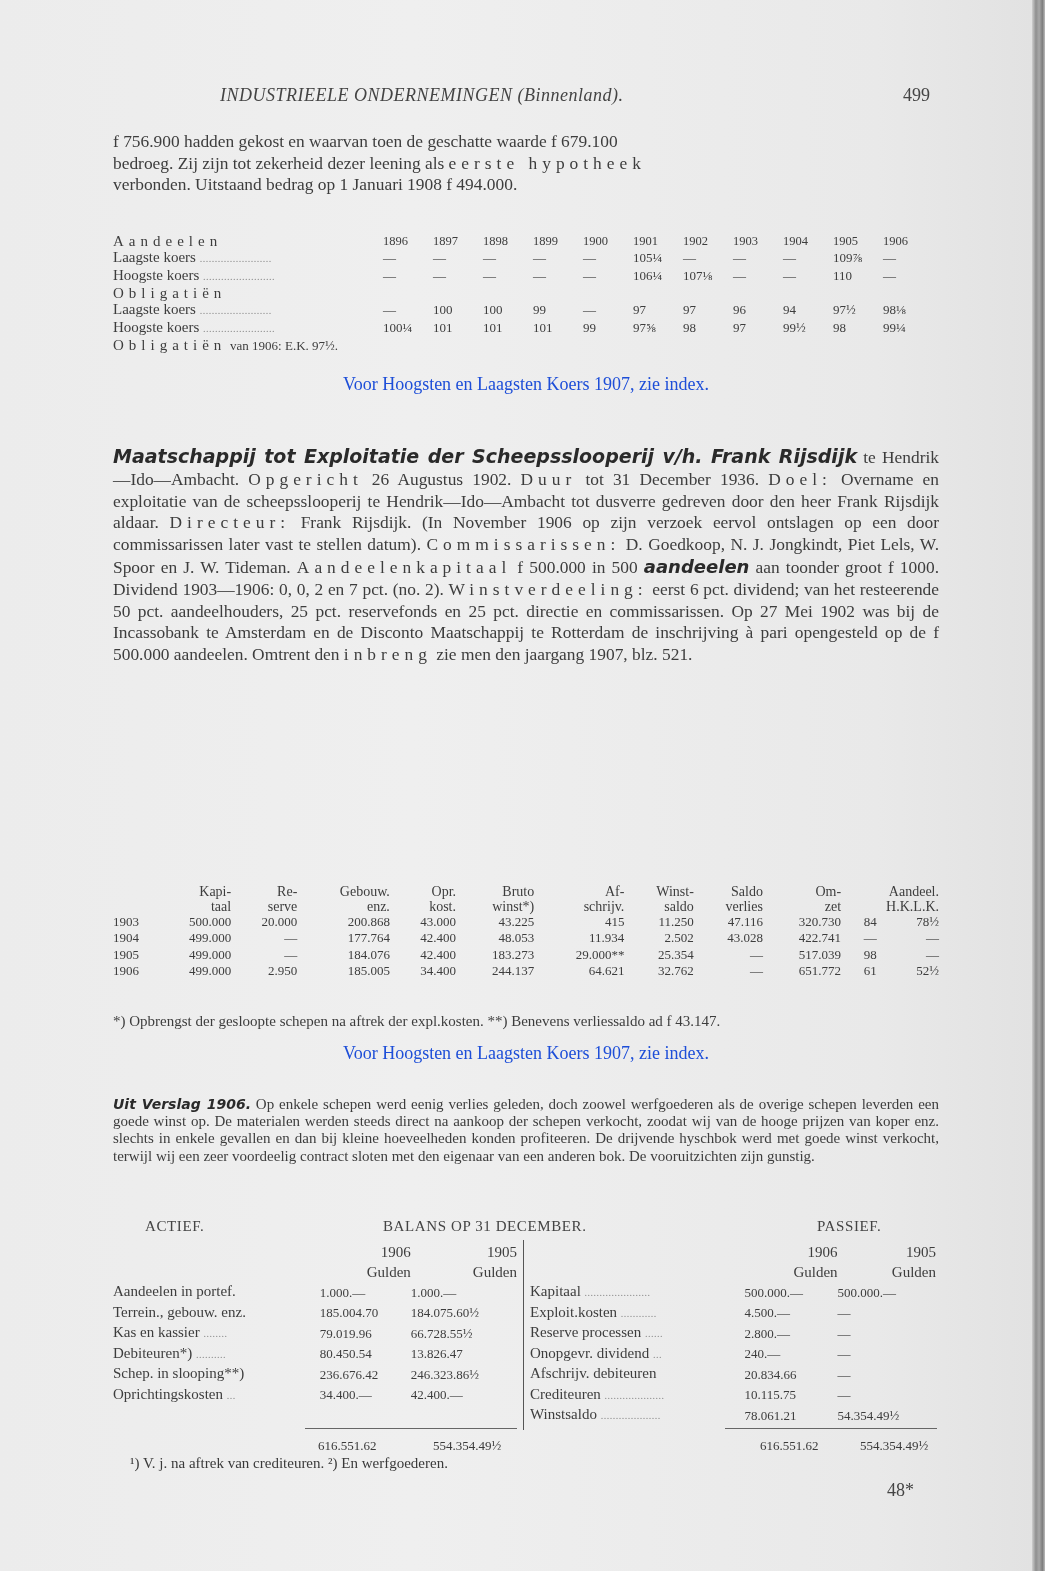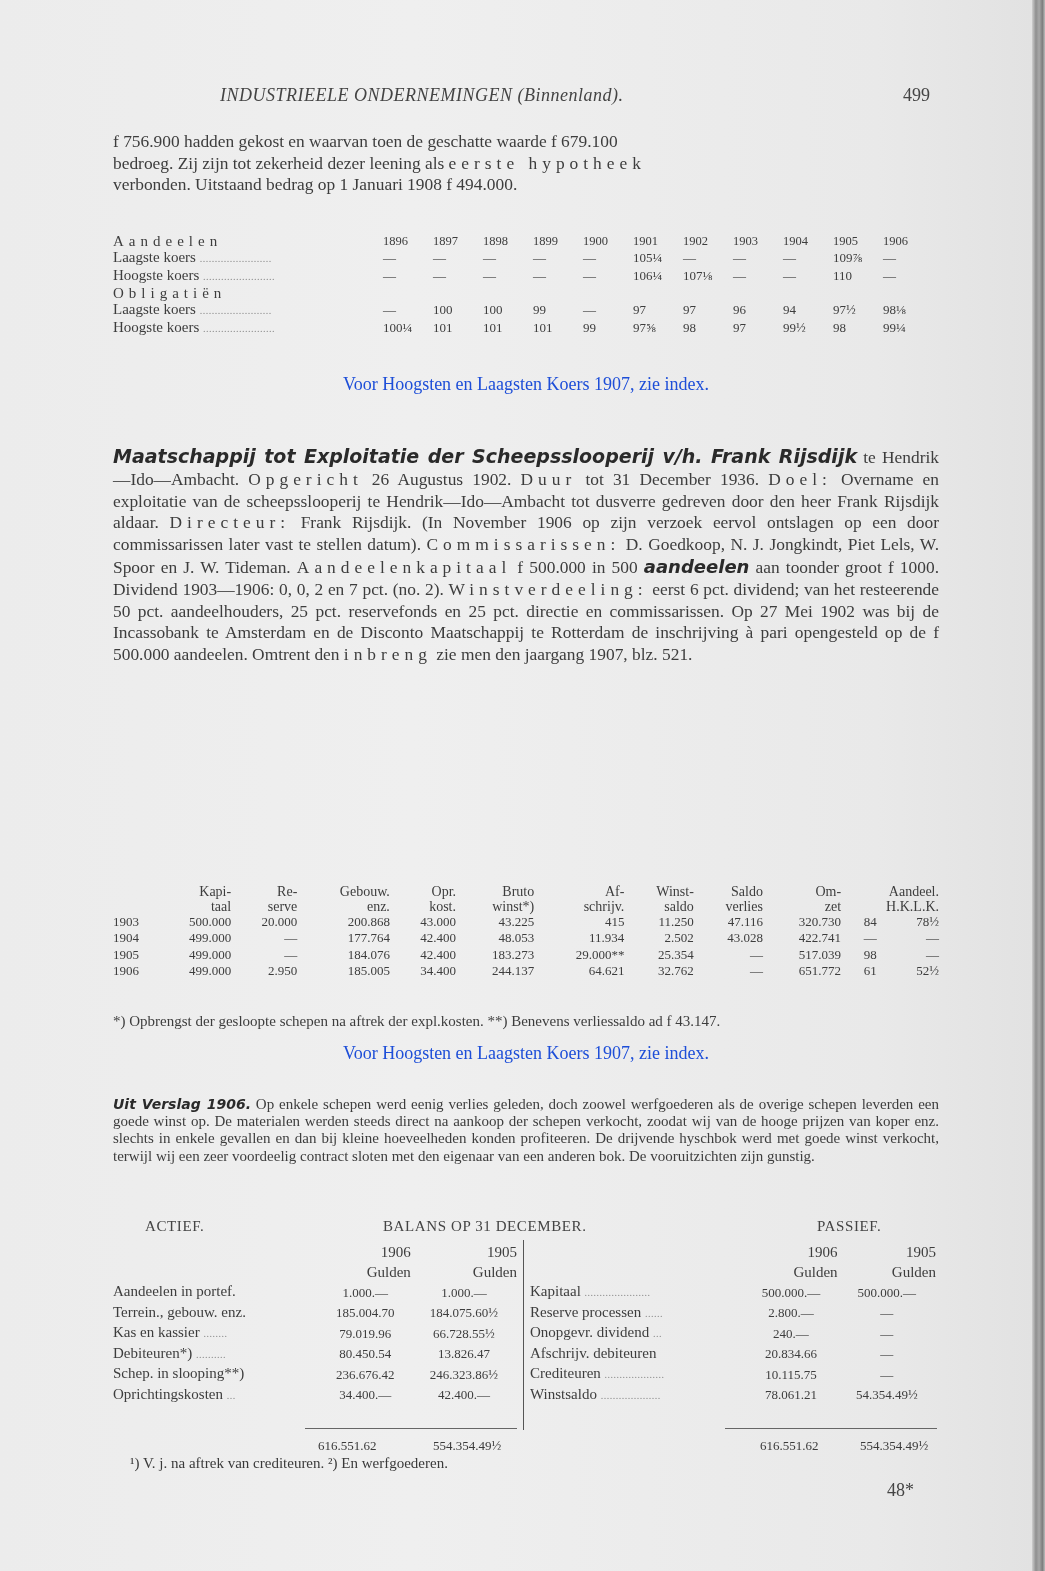--- a/index.html
+++ b/index.html
@@ -39,21 +39,21 @@
   .t1 .yr td.num { font-size:12.5px; }
   .dots { color:#888; font-size:10px; letter-spacing:0.5px; }
   .t2 { left:113px; top:884px; font-size:13px; line-height:16.4px; color:#3d3d3d; }
   .t2 td { padding:0 0; white-space:nowrap; text-align:right; }
   .t2 th { font-weight:normal; font-size:14px; line-height:15px; text-align:right; padding:0; }
   .t2 .yrc { text-align:left; width:40px; }
   .small { left:113px; width:826px; font-size:15px; line-height:17.2px; text-align:justify; color:#3d3d3d; }
   .bal-head { top:1218px; font-size:15px; letter-spacing:0.6px; color:#444; }
   .bal { font-size:15px; line-height:19.5px; color:#3d3d3d; }
   .bal td { padding:0; white-space:nowrap; }
-  .bal .n { text-align:center; font-size:13px; }
+  .bal .n { text-align:left; font-size:13px; }
   .bal .h { text-align:right; font-size:15px; }
   .vline { left:523px; top:1240px; width:1px; height:190px; background:#555; }
   .rule { height:1px; background:#666; }
 </style>
 </head>
 <body>
 
 <div class="page"></div>
 <div class="binding"></div>
 
@@ -134,20 +134,23 @@
     <td class="num">101</td>
     <td class="num">101</td>
     <td class="num">99</td>
     <td class="num">97⅝</td>
     <td class="num">98</td>
     <td class="num">97</td>
     <td class="num">99½</td>
     <td class="num">98</td>
     <td class="num">99¼</td>
   </tr>
+  <tr>
+    <td colspan="12" style="font-size:15px;"><span class="sp">Obligatiën</span> <span style="font-size:13px;">van 1906: E.K. 97½.</span></td>
+  </tr>
 </tbody>
   </table>
 
 <div class="abs center-line" style="top:374px;">Voor Hoogsten en Laagsten Koers 1907, zie index.</div>
 
 <div class="abs text" style="top:446px; line-height:21.8px;">
   <p><span class="bold-sans" style="font-size:19px;">Maatschappij tot Exploitatie der Scheepsslooperij v/h. Frank Rijsdijk</span><span> te Hendrik—Ido—Ambacht. </span><span class="sp">Opgericht</span><span> 26 Augustus 1902. </span><span class="sp">Duur</span><span> tot 31 December 1936. </span><span class="sp">Doel:</span><span> Overname en exploitatie van de scheepsslooperij te Hendrik—Ido—Ambacht tot dusverre gedreven door den heer Frank Rijsdijk aldaar. </span><span class="sp">Directeur:</span><span> Frank Rijsdijk. (In November 1906 op zijn verzoek eervol ontslagen op een door commissarissen later vast te stellen datum). </span><span class="sp">Commissarissen:</span><span> D. Goedkoop, N. J. Jongkindt, Piet Lels, W. Spoor en J. W. Tideman. </span><span class="sp">Aandeelenkapitaal</span><span> f 500.000 in 500 </span><span class="bold-sans" style="font-size:18px;">aandeelen</span><span> aan toonder groot f 1000. Dividend 1903—1906: 0, 0, 2 en 7 pct. (no. 2). </span><span class="sp">Winstverdeeling:</span><span> eerst 6 pct. dividend; van het resteerende 50 pct. aandeelhouders, 25 pct. reservefonds en 25 pct. directie en commissarissen. Op 27 Mei 1902 was bij de Incassobank te Amsterdam en de Disconto Maatschappij te Rotterdam de inschrijving à pari opengesteld op de f 500.000 aandeelen. Omtrent den </span><span class="sp">inbreng</span><span> zie men den jaargang 1907, blz. 521.</span></p>
 </div>
 
 <table class="abs t2" style="width:826px;">
@@ -306,20 +309,25 @@
         <td></td>
         <td class="h">Gulden</td>
         <td class="h">Gulden</td>
       </tr>
   <tr>
         <td><span>Kapitaal</span> <span class="dots">......................</span></td>
         <td class="n">500.000.—</td>
         <td class="n">500.000.—</td>
       </tr>
   <tr>
+        <td><span>Exploit.kosten</span> <span class="dots">............</span></td>
+        <td class="n">4.500.—</td>
+        <td class="n">—</td>
+      </tr>
+  <tr>
         <td><span>Reserve processen</span> <span class="dots">......</span></td>
         <td class="n">2.800.—</td>
         <td class="n">—</td>
       </tr>
   <tr>
         <td><span>Onopgevr. dividend</span> <span class="dots">...</span></td>
         <td class="n">240.—</td>
         <td class="n">—</td>
       </tr>
   <tr>

